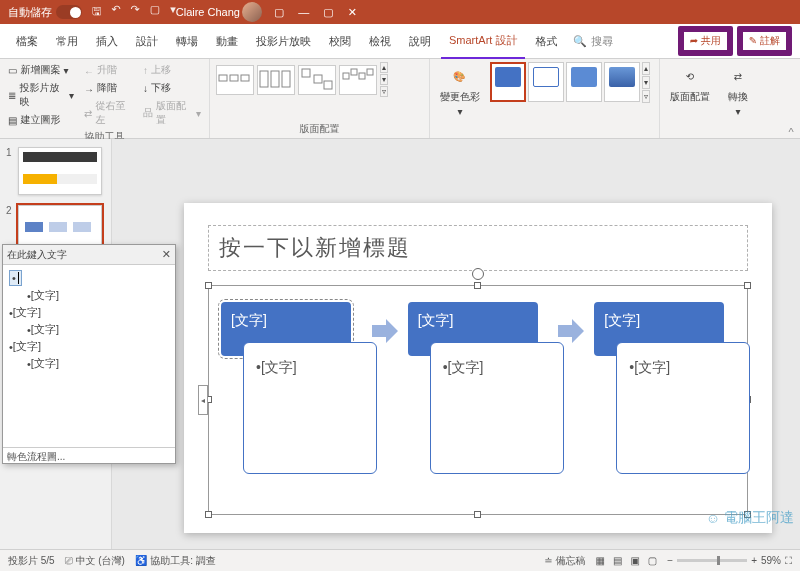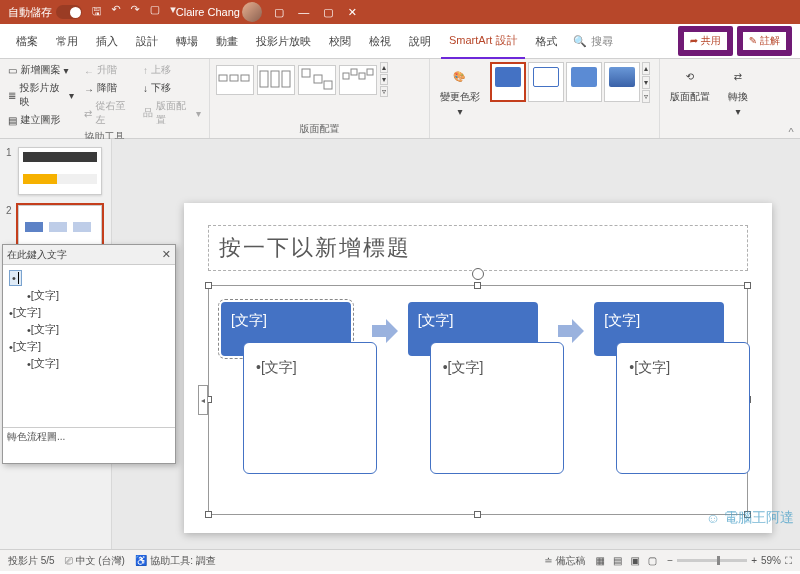--- a/index.html
+++ b/index.html
@@ -64,21 +64,21 @@
 
 .textpane { position: absolute; left: 2px; top: 244px; width: 174px; height: 220px; background: #fff; border: 1px solid #999; box-shadow: 2px 2px 6px rgba(0,0,0,.25); z-index: 5; display: flex; flex-direction: column; }
 .textpane .tphead { height: 20px; background: #f0f0f0; border-bottom: 1px solid #ccc; display: flex; align-items: center; padding: 0 4px; font-size: 10px; }
 .textpane .tphead .x { margin-left: auto; cursor: pointer; color: #555; font-size: 11px; }
 .textpane .tpbody { flex: 1; padding: 4px 6px; overflow: auto; font-size: 11px; }
 .textpane .tpbody .line { padding: 1px 0; display: flex; align-items: center; }
 .textpane .tpbody .l1 { padding-left: 0; }
 .textpane .tpbody .l2 { padding-left: 18px; }
 .textpane .tpbody .cursor { display: inline-block; width: 1px; height: 12px; background: #000; margin-left: 2px; }
 .textpane .tpbody .active { background: #e0ebf6; border: 1px solid #7aa3cf; padding: 1px 2px; display: inline-flex; align-items: center; }
-.textpane .tpfoot { height: 36px; border-top: 1px solid #ccc; font-size: 10px; padding: 2px 4px; color: #555; }
+.textpane .tpfoot { height: 16px; border-top: 1px solid #ccc; font-size: 10px; padding: 2px 4px; color: #555; }
 
 .statusbar { height: 22px; background: #f3f2f1; border-top: 1px solid #d0d0d0; display: flex; align-items: center; padding: 0 8px; font-size: 10px; color: #555; gap: 10px; }
 .statusbar .spacer { flex: 1; }
 .statusbar .viewbtns { display: flex; gap: 8px; }
 .statusbar .zoom { display: flex; align-items: center; gap: 4px; }
 .statusbar .zslider { width: 70px; height: 3px; background: #ccc; position: relative; }
 .statusbar .zslider::after { content: ''; position: absolute; left: 40px; top: -3px; width: 3px; height: 9px; background: #888; }
 
 .watermark { position: absolute; right: 6px; bottom: 22px; font-size: 14px; color: #4aa0c8; opacity: .75; display: flex; align-items: center; gap: 4px; pointer-events: none; }
 </style>

